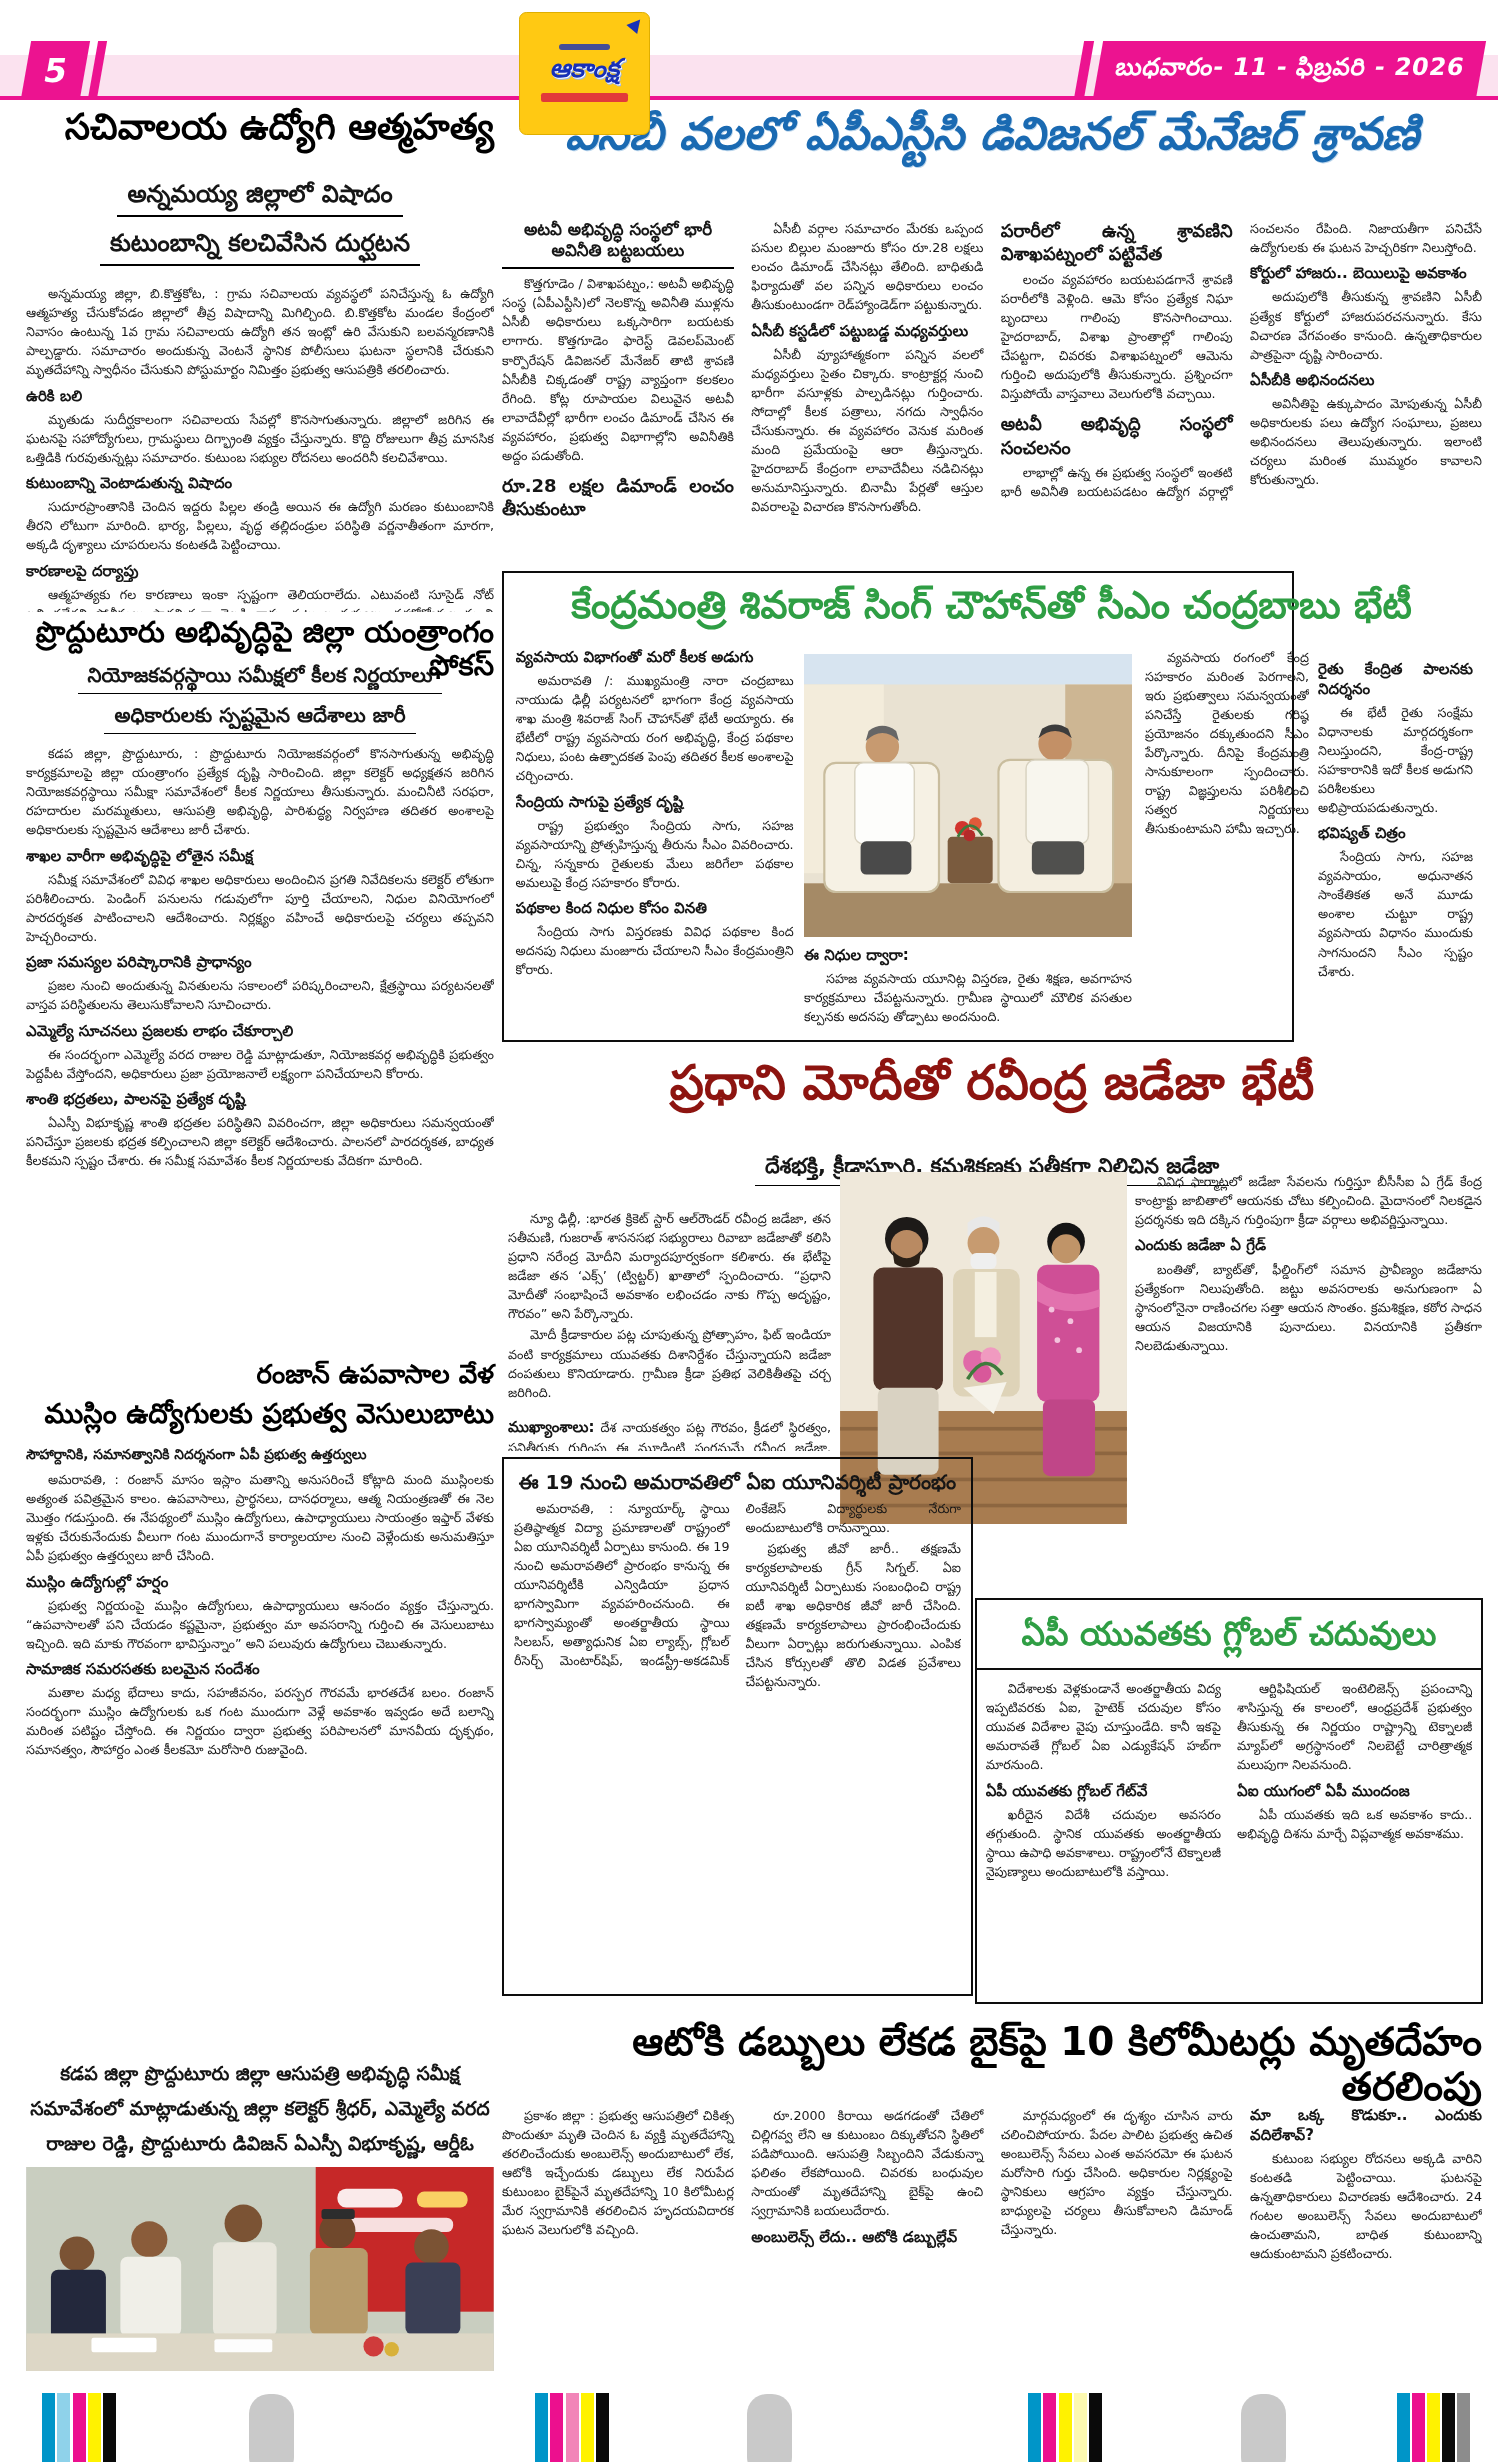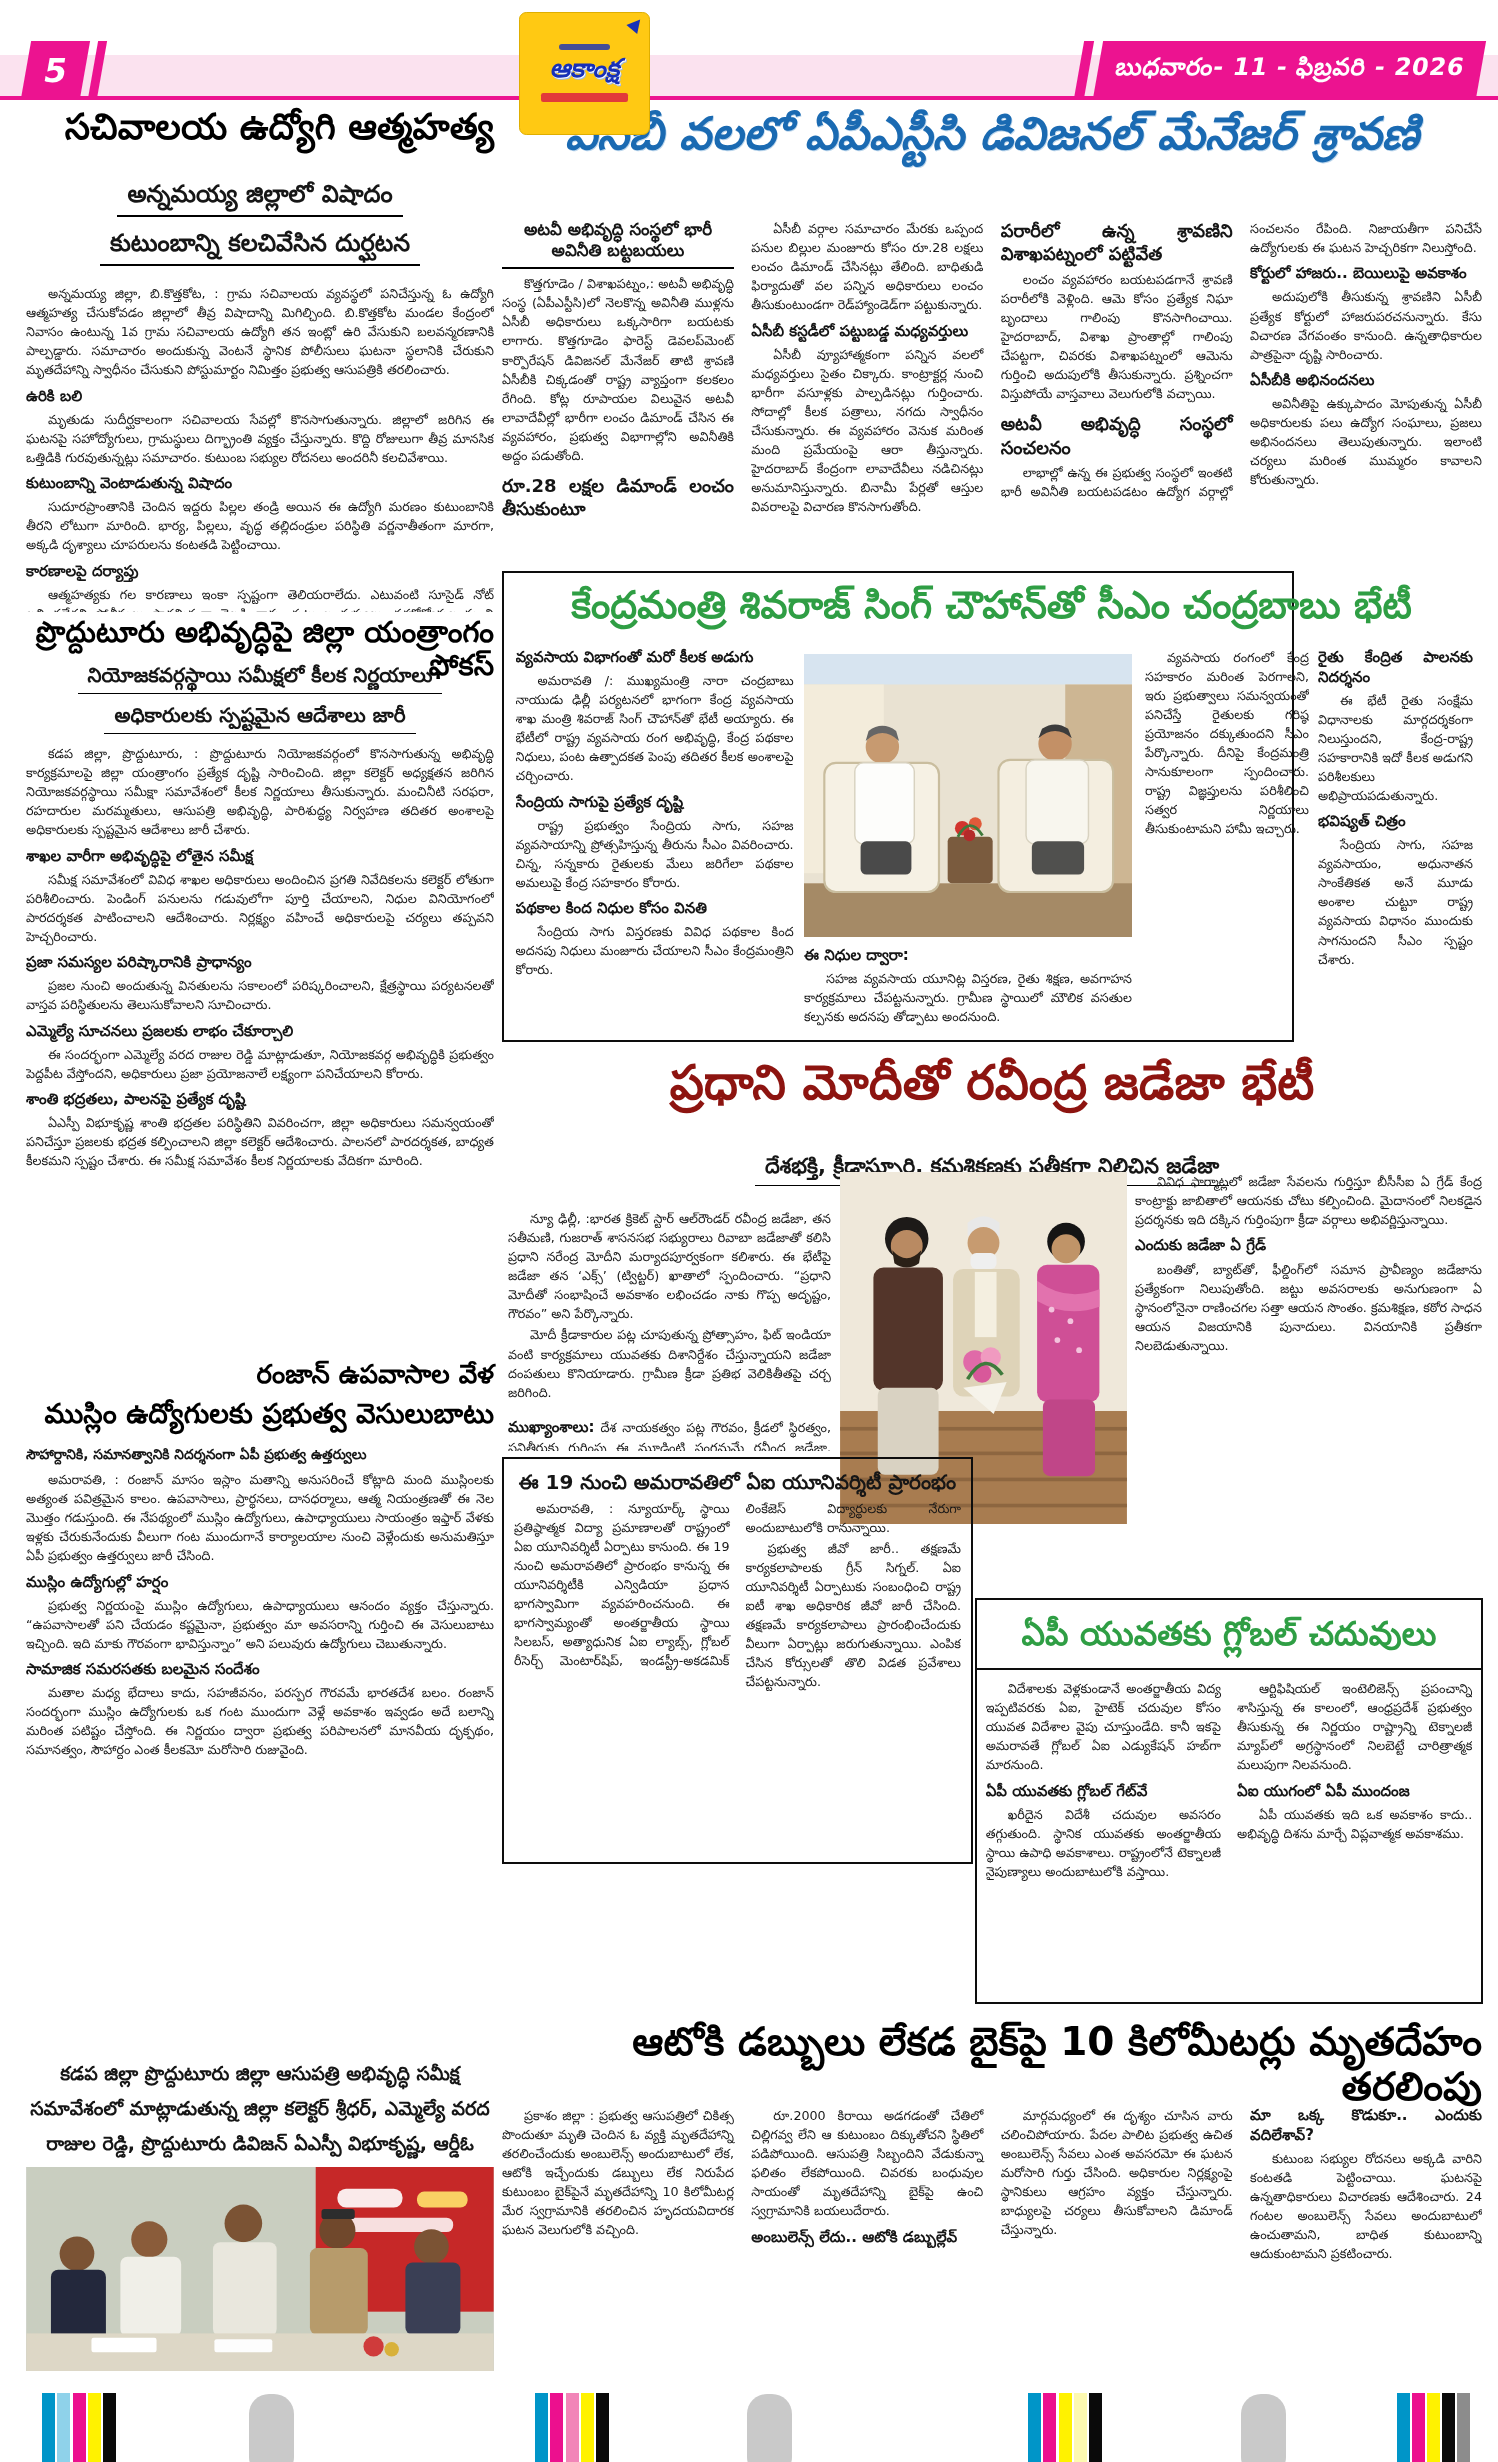--- a/index.html
+++ b/index.html
@@ -215,21 +215,21 @@
     <div class="abs bodytext" style="left:300px;top:373px;width:328px;height:88px">
       <div class="xh" style="margin-top:0">ఈ నిధుల ద్వారా:</div>
       <p>సహజ వ్యవసాయ యూనిట్ల విస్తరణ, రైతు శిక్షణ, అవగాహన కార్యక్రమాలు చేపట్టనున్నారు. గ్రామీణ స్థాయిలో మౌలిక వసతుల కల్పనకు అదనపు తోడ్పాటు అందనుంది.</p>
     </div>
 
     <div class="abs bodytext" style="left:641px;top:75px;width:164px;height:383px">
       <p>వ్యవసాయ రంగంలో కేంద్ర సహకారం మరింత పెరగాలని, ఇరు ప్రభుత్వాలు సమన్వయంతో పనిచేస్తే రైతులకు గరిష్ఠ ప్రయోజనం దక్కుతుందని సీఎం పేర్కొన్నారు. దీనిపై కేంద్రమంత్రి సానుకూలంగా స్పందించారు. రాష్ట్ర విజ్ఞప్తులను పరిశీలించి సత్వర నిర్ణయాలు తీసుకుంటామని హామీ ఇచ్చారు.</p>
     </div>
 
     <div class="abs bodytext" style="left:814px;top:75px;width:155px;height:383px">
-      <div class="xh" style="margin-top:0">రైతు కేంద్రిత పాలనకు నిదర్శనం</div>
+      <div class="xh" style="margin-top:12px">రైతు కేంద్రిత పాలనకు నిదర్శనం</div>
       <p>ఈ భేటీ రైతు సంక్షేమ విధానాలకు మార్గదర్శకంగా నిలుస్తుందని, కేంద్ర-రాష్ట్ర సహకారానికి ఇదో కీలక అడుగని పరిశీలకులు అభిప్రాయపడుతున్నారు.</p>
       <div class="xh">భవిష్యత్ చిత్రం</div>
       <p>సేంద్రియ సాగు, సహజ వ్యవసాయం, అధునాతన సాంకేతికత అనే మూడు అంశాల చుట్టూ రాష్ట్ర వ్యవసాయ విధానం ముందుకు సాగనుందని సీఎం స్పష్టం చేశారు.</p>
     </div>
   </div>
 
   <div class="abs hl-maroon" style="left:502px;top:1056px;width:980px;font-size:48px">ప్రధాని మోదీతో రవీంద్ర జడేజా భేటీ</div>
   <div class="abs" style="left:502px;top:1154px;width:980px">
     <div class="subline" style="font-size:21px;border-bottom-width:1.5px">దేశభక్తి, క్రీడాస్ఫూర్తి, క్రమశిక్షణకు ప్రతీకగా నిలిచిన జడేజా</div>
   </div>
@@ -278,21 +278,21 @@
       <rect x="280" y="314" width="72" height="106" rx="10" fill="#c04688"></rect>
     </svg>
   </div>
 
   <div class="abs bodytext" style="left:1135px;top:1172px;width:347px;height:397px">
     <p>వివిధ ఫార్మాట్లలో జడేజా సేవలను గుర్తిస్తూ బీసీసీఐ ఏ గ్రేడ్ కేంద్ర కాంట్రాక్టు జాబితాలో ఆయనకు చోటు కల్పించింది. మైదానంలో నిలకడైన ప్రదర్శనకు ఇది దక్కిన గుర్తింపుగా క్రీడా వర్గాలు అభివర్ణిస్తున్నాయి.</p>
     <div class="xh">ఎందుకు జడేజా ఏ గ్రేడ్</div>
     <p>బంతితో, బ్యాట్‌తో, ఫీల్డింగ్‌లో సమాన ప్రావీణ్యం జడేజాను ప్రత్యేకంగా నిలుపుతోంది. జట్టు అవసరాలకు అనుగుణంగా ఏ స్థానంలోనైనా రాణించగల సత్తా ఆయన సొంతం. క్రమశిక్షణ, కఠోర సాధన ఆయన విజయానికి పునాదులు. వినయానికి ప్రతీకగా నిలబెడుతున్నాయి.</p>
   </div>
 
-  <div class="abs blackbox" style="left:502px;top:1457px;width:471px;height:407px;padding:10px">
+  <div class="abs blackbox" style="left:502px;top:1457px;width:471px;height:539px;padding:10px">
     <div class="xh" style="text-align:center;font-size:20px;margin-top:0">ఈ 19 నుంచి అమరావతిలో ఏఐ యూనివర్శిటీ ప్రారంభం</div>
     <div class="bodytext cols2" style="height:464px">
       <p>అమరావతి, : న్యూయార్క్ స్థాయి ప్రతిష్ఠాత్మక విద్యా ప్రమాణాలతో రాష్ట్రంలో ఏఐ యూనివర్శిటీ ఏర్పాటు కానుంది. ఈ 19 నుంచి అమరావతిలో ప్రారంభం కానున్న ఈ యూనివర్శిటీకి ఎన్విడియా ప్రధాన భాగస్వామిగా వ్యవహరించనుంది. ఈ భాగస్వామ్యంతో అంతర్జాతీయ స్థాయి సిలబస్, అత్యాధునిక ఏఐ ల్యాబ్స్, గ్లోబల్ రీసెర్చ్ మెంటార్‌షిప్, ఇండస్ట్రీ-అకడమిక్ లింకేజెస్ విద్యార్థులకు నేరుగా అందుబాటులోకి రానున్నాయి.</p>
       <p>ప్రభుత్వ జీవో జారీ.. తక్షణమే కార్యకలాపాలకు గ్రీన్ సిగ్నల్. ఏఐ యూనివర్శిటీ ఏర్పాటుకు సంబంధించి రాష్ట్ర ఐటీ శాఖ అధికారిక జీవో జారీ చేసింది. తక్షణమే కార్యకలాపాలు ప్రారంభించేందుకు వీలుగా ఏర్పాట్లు జరుగుతున్నాయి. ఎంపిక చేసిన కోర్సులతో తొలి విడత ప్రవేశాలు చేపట్టనున్నారు.</p>
     </div>
   </div>
 
   <div class="abs blackbox" style="left:975px;top:1598px;width:508px;height:406px">
     <div class="hl-green" style="font-size:33px;padding:16px 7.3px;border-bottom:2.9px solid #0d0d0d">ఏపీ యువతకు గ్లోబల్ చదువులు</div>
     <div class="bodytext cols2" style="height:290px;margin:8.7px">

